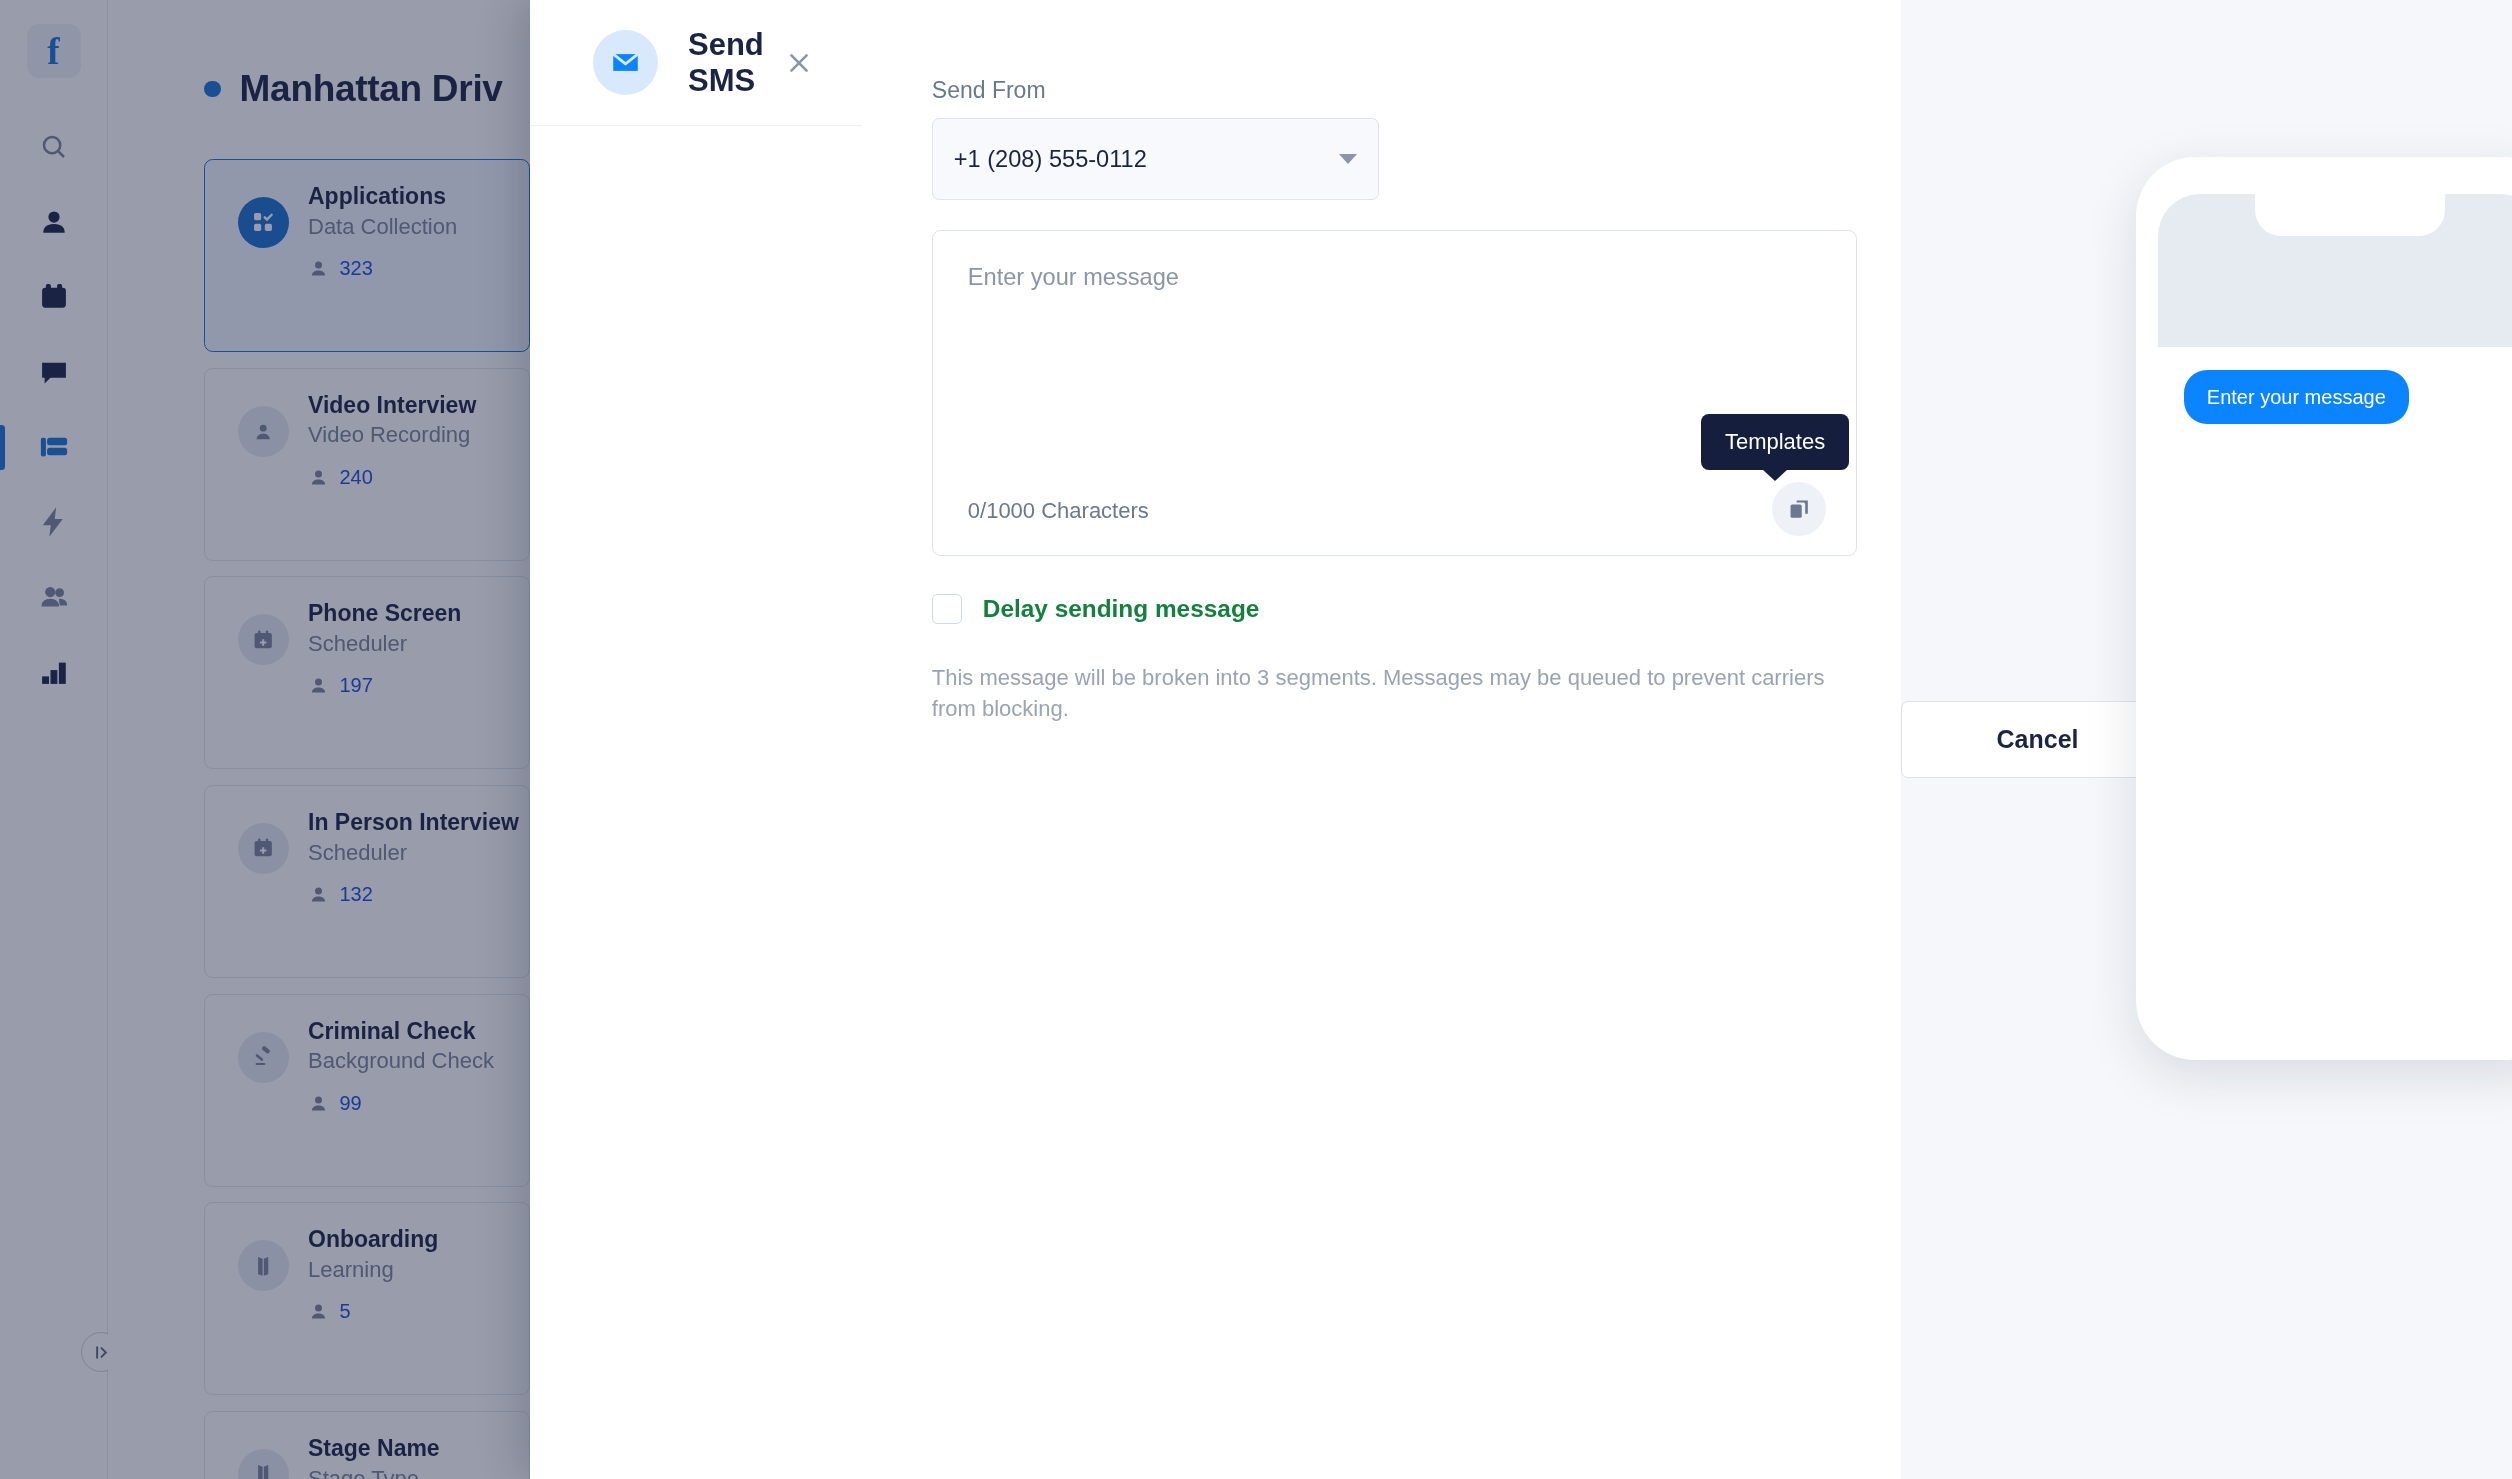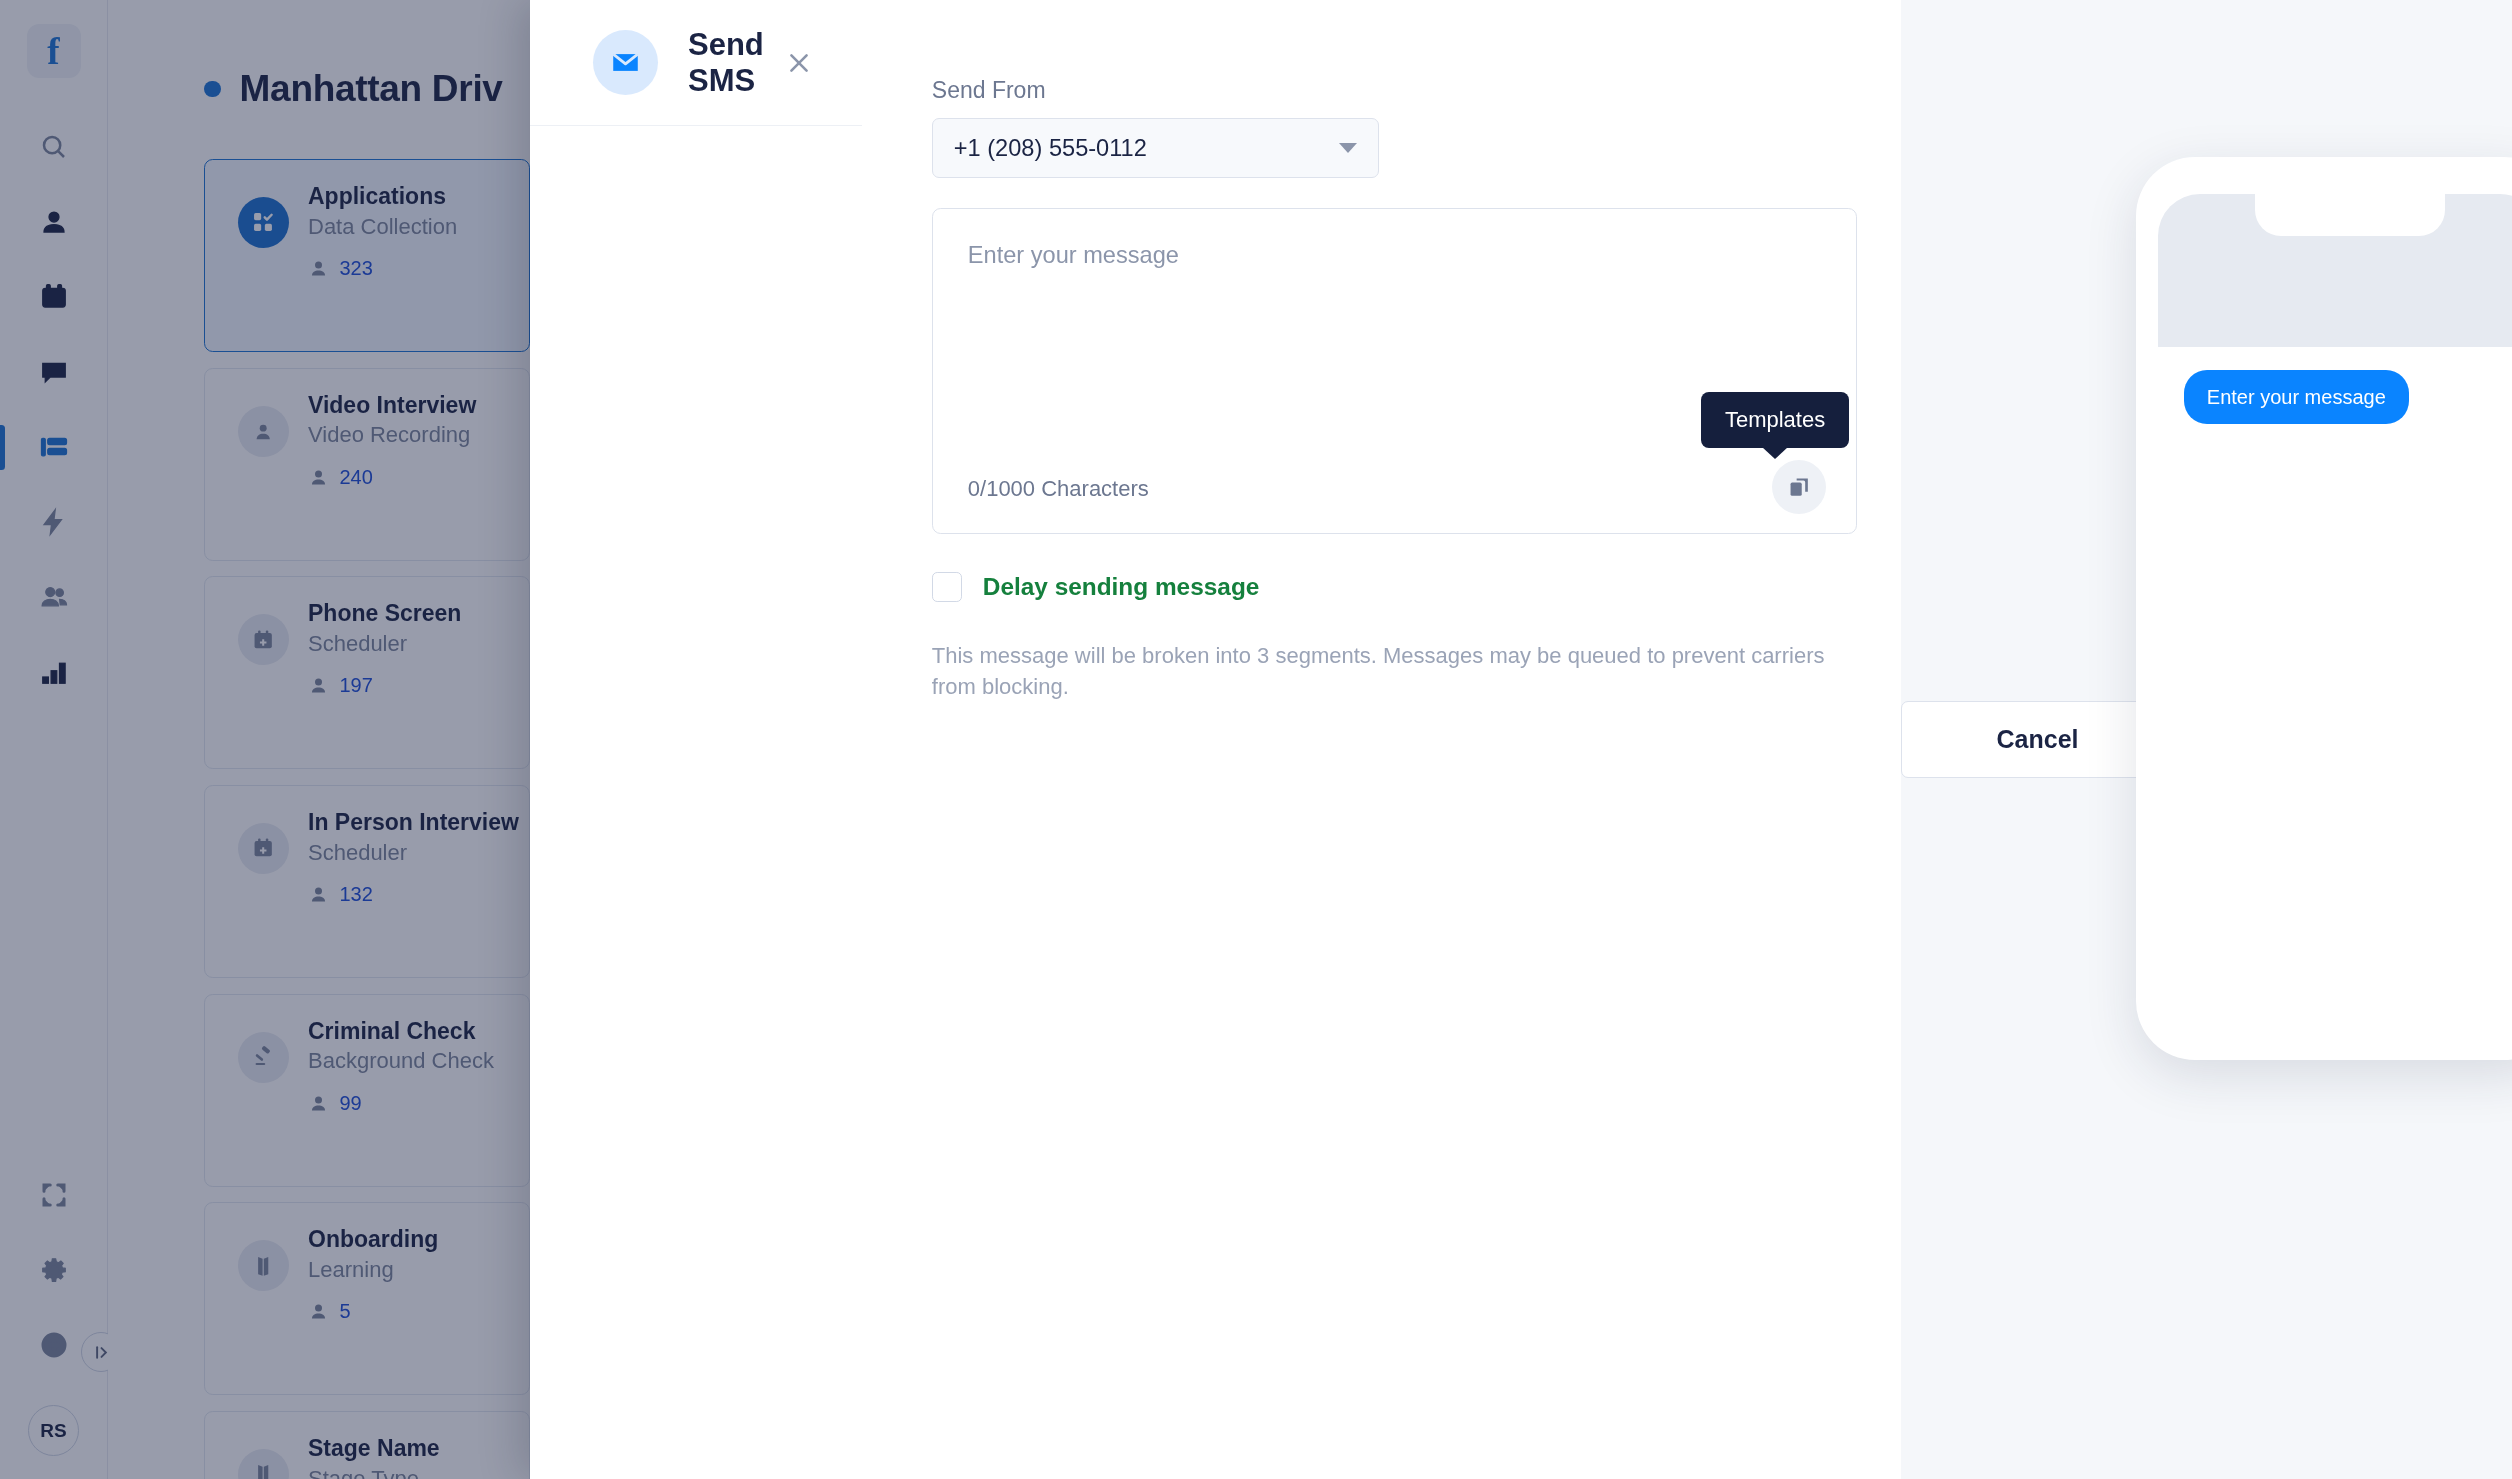--- a/index.html
+++ b/index.html
@@ -103,21 +103,21 @@
     justify-content: center; cursor: pointer;
   }
   .hdr-close svg { width: 26px; height: 26px; stroke: #8b95aa; }
 
   .modal-body { flex: 1 1 auto; position: relative; padding: 0; }
 
   .form-col { position: absolute; left: 70px; top: 77px; width: 928px; }
   .field-label { font-size: 23px; color: #6c7790; margin-bottom: 14px; }
 
   .select-box {
-    width: 447px; height: 60px; border: 0.9px solid #dde2ec; border-radius: 7px;
+    width: 447px; height: 82px; border: 0.9px solid #dde2ec; border-radius: 7px;
     background: #f7f9fc; display: flex; align-items: center; padding: 0 21px;
     cursor: pointer;
   }
   .select-val { font-size: 23.6px; color: #1b2444; }
   .select-caret { margin-left: auto; width: 0; height: 0;
     border-left: 9.6px solid transparent; border-right: 9.6px solid transparent;
     border-top: 10.5px solid #8b95aa; }
 
   .msg-box {
     margin-top: 30px; width: 925px; height: 326px; border: 0.9px solid #dde2ec;
@@ -236,43 +236,20 @@
         </div>
         <div class="rail-btn dark">
           <svg viewBox="0 0 24 24" stroke="none">
               <rect x="3" y="16" width="4.5" height="5"></rect>
               <rect x="9.7" y="11" width="4.5" height="10"></rect>
               <rect x="16.4" y="5" width="4.5" height="16"></rect>
             </svg>
         </div>
       </div>
 
-      <div class="rail-bottom">
-        <div class="rail-btn muted">
-          <svg viewBox="0 0 24 24" fill="none" stroke-width="2.4">
-              <path d="M4 9V4h5M20 9V4h-5M4 15v5h5M20 15v5h-5" stroke-linecap="round"></path>
-            </svg>
-        </div>
-        <div class="rail-btn muted">
-          <svg viewBox="0 0 24 24" stroke="none">
-              <path d="M12 8.4A3.6 3.6 0 1 0 12 15.6 3.6 3.6 0 0 0 12 8.4zm9 4.9v-2.6l-2.3-.4a7 7 0 0 0-.7-1.7l1.3-1.9-1.8-1.8-1.9 1.3a7 7 0 0 0-1.7-.7L13.3 3h-2.6l-.4 2.5a7 7 0 0 0-1.7.7L6.7 4.9 4.9 6.7l1.3 1.9a7 7 0 0 0-.7 1.7L3 10.7v2.6l2.5.4a7 7 0 0 0 .7 1.7l-1.3 1.9 1.8 1.8 1.9-1.3a7 7 0 0 0 1.7.7l.4 2.5h2.6l.4-2.5a7 7 0 0 0 1.7-.7l1.9 1.3 1.8-1.8-1.3-1.9a7 7 0 0 0 .7-1.7z"></path>
-            </svg>
-        </div>
-        <div class="rail-btn muted">
-          <svg viewBox="0 0 24 24" fill="none" stroke-width="2">
-              <circle cx="12" cy="12" r="9"></circle>
-              <circle cx="12" cy="12" r="3.4"></circle>
-              <line x1="6" y1="6" x2="9.6" y2="9.6"></line>
-              <line x1="14.4" y1="14.4" x2="18" y2="18"></line>
-              <line x1="18" y1="6" x2="14.4" y2="9.6"></line>
-              <line x1="9.6" y1="14.4" x2="6" y2="18"></line>
-            </svg>
-        </div>
-        <div class="rail-avatar">RS</div>
-      </div>
 
       <div class="rail-collapse">
         <svg viewBox="0 0 24 24" width="21" height="21" fill="none" stroke="#5d6staticc" style="stroke:#5d677f" stroke-width="2.2" stroke-linecap="round">
             <line x1="7" y1="6" x2="7" y2="18"></line>
             <polyline points="12,7 17,12 12,17" fill="none"></polyline>
           </svg>
       </div>
     </div>
 
     <div id="bg-main">

